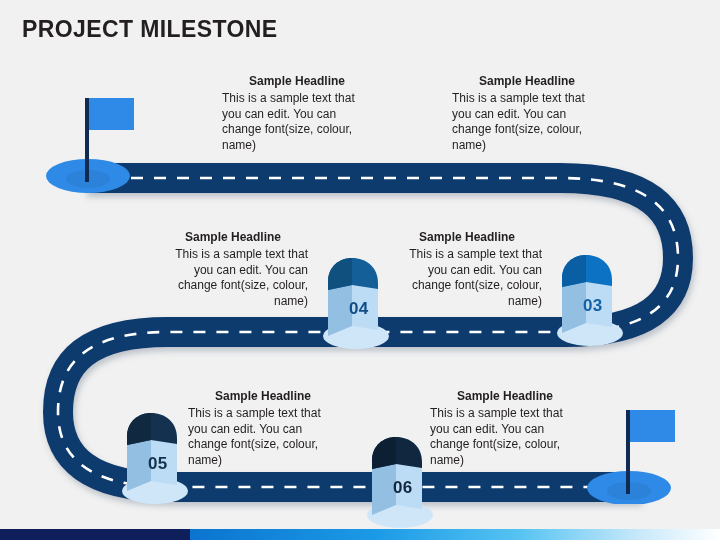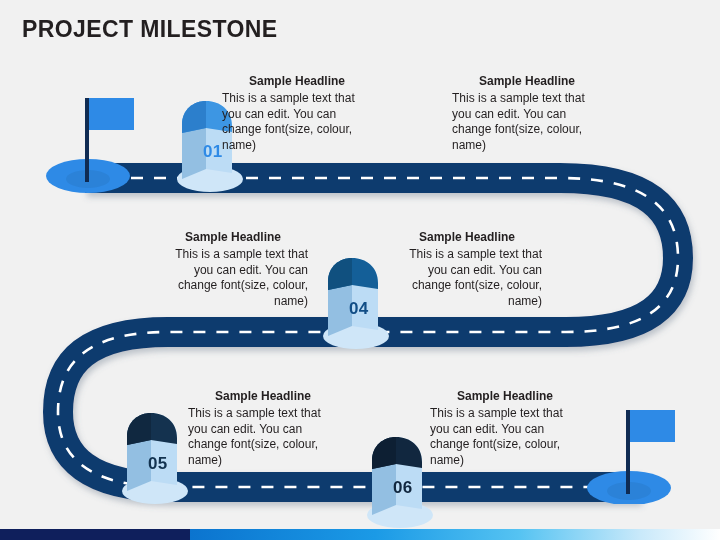--- a/index.html
+++ b/index.html
@@ -146,40 +146,40 @@
 
   <div class="flag" style="left:585px; top:404px;">
     <svg width="120" height="100" viewBox="0 0 120 100" xmlns="http://www.w3.org/2000/svg">
       <ellipse cx="44" cy="84" rx="42" ry="17" fill="#2e8ae6"></ellipse>
       <ellipse cx="44" cy="87" rx="22" ry="9" fill="#2b82d8"></ellipse>
       <rect x="44" y="6" width="46" height="32" fill="#2e8ae6"></rect>
       <rect x="41" y="6" width="4" height="84" fill="#0f2b52"></rect>
     </svg>
   </div>
 
-  <div class="marker" style="left:168px; top:95px;">
-    <svg width="78" height="104" viewBox="0 0 78 104" xmlns="http://www.w3.org/2000/svg">
-      <ellipse cx="42" cy="84" rx="33" ry="13" fill="#cfe6f8"></ellipse>
-      <path d="M14 30 C14 14 26 6 38 6 L38 74 L14 84 Z" fill="#93bfe2"></path>
-      <path d="M38 6 C52 6 64 15 64 31 L64 78 L38 74 Z" fill="#bcdcf5"></path>
-      <path d="M14 30 C14 14 26 6 38 6 C52 6 64 15 64 31 L64 37 L38 33 L14 38 Z" fill="#3d96e3"></path>
-      <path d="M14 30 C14 14 26 6 38 6 L38 33 L14 38 Z" fill="#2c7fcc"></path>
-    </svg>
-    <span class="num" style="left:35px; top:47px; color:#2e8ae6;">01</span>
-  </div>
   <div class="textblock ta-left" style="left:222px; top:74px;">
     <span class="hl">Sample Headline</span>
     <span class="body">This is a sample text that you can edit. You can change font(size, colour, name)</span>
   </div>
 
   <div class="textblock ta-left" style="left:452px; top:74px;">
     <span class="hl">Sample Headline</span>
     <span class="body">This is a sample text that you can edit. You can change font(size, colour, name)</span>
   </div>
 
+  <div class="marker" style="left:548px; top:249px;">
+    <svg width="78" height="104" viewBox="0 0 78 104" xmlns="http://www.w3.org/2000/svg">
+      <ellipse cx="42" cy="84" rx="33" ry="13" fill="#cfe6f8"></ellipse>
+      <path d="M14 30 C14 14 26 6 38 6 L38 74 L14 84 Z" fill="#93bfe2"></path>
+      <path d="M38 6 C52 6 64 15 64 31 L64 78 L38 74 Z" fill="#bcdcf5"></path>
+      <path d="M14 30 C14 14 26 6 38 6 C52 6 64 15 64 31 L64 37 L38 33 L14 38 Z" fill="#0b72c4"></path>
+      <path d="M14 30 C14 14 26 6 38 6 L38 33 L14 38 Z" fill="#0a5ea3"></path>
+    </svg>
+    <span class="num" style="left:35px; top:47px; color:#1461a8;">03</span>
+  </div>
   <div class="textblock ta-right" style="left:392px; top:230px;">
     <span class="hl">Sample Headline</span>
     <span class="body">This is a sample text that you can edit. You can change font(size, colour, name)</span>
   </div>
 
   <div class="marker" style="left:314px; top:252px;text-align:center;">
     <svg width="78" height="104" viewBox="0 0 78 104" xmlns="http://www.w3.org/2000/svg">
       <ellipse cx="42" cy="84" rx="33" ry="13" fill="#cfe6f8"></ellipse>
       <path d="M14 30 C14 14 26 6 38 6 L38 74 L14 84 Z" fill="#93bfe2"></path>
       <path d="M38 6 C52 6 64 15 64 31 L64 78 L38 74 Z" fill="#bcdcf5"></path>

